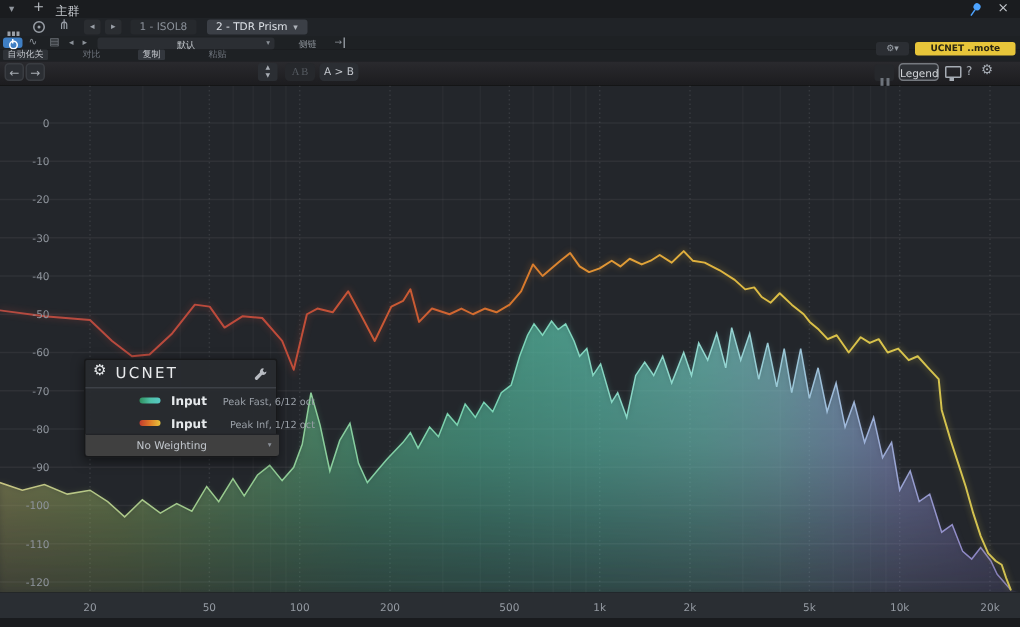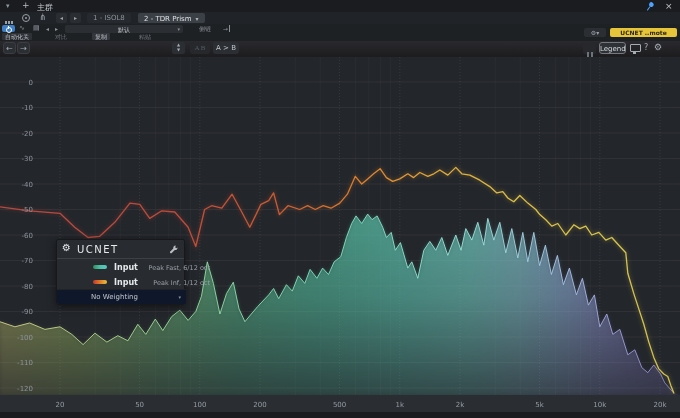--- a/index.html
+++ b/index.html
@@ -91,21 +91,21 @@
          box-shadow:0 2px 8px rgba(0,0,0,0.5);z-index:5;}
   .panel-hd{position:relative;height:18px;border-bottom:1px solid #3d4147;}
   .panel-logo{position:absolute;left:5px;top:2px;font-size:10px;color:#e4e7ea;}
   .panel-title{position:absolute;left:20px;top:4px;font-size:10px;letter-spacing:1.5px;color:#e8eaec;}
   .panel-wrench{position:absolute;right:6px;top:5px;width:9px;height:9px;}
   .panel-row{position:absolute;left:0;width:129px;height:15px;margin-left:30px;}
   .panel-row.r1{top:20px;} .panel-row.r2{top:35px;}
   .swatch{position:absolute;left:6px;top:5px;width:14px;height:4px;border-radius:2px;}
   .row-label{position:absolute;left:27px;top:3px;font-size:8px;font-weight:bold;color:#e6e9ec;}
   .row-detail{position:absolute;right:6px;top:4px;font-size:6.5px;color:#9aa0a8;}
-  .panel-ft{position:absolute;left:0;bottom:0;width:129px;height:14px;background:#0f172a;
+  .panel-ft{position:absolute;left:0;bottom:0;width:129px;height:14px;background:#404040;
             border-top:1px solid #212327;border-radius:0 0 2px 2px;}
   .ft-label{position:absolute;left:0;right:14px;text-align:center;top:3px;font-size:7px;color:#c2c7cd;}
   .ft-arrow{position:absolute;right:5px;top:4px;font-size:5px;color:#8a9098;}
 </style>
 </head>
 <body>
 
 <div class="abs titlebar">
   <span class="abs tb-chevron">▾</span>
   <span class="abs tb-plus">+</span>

